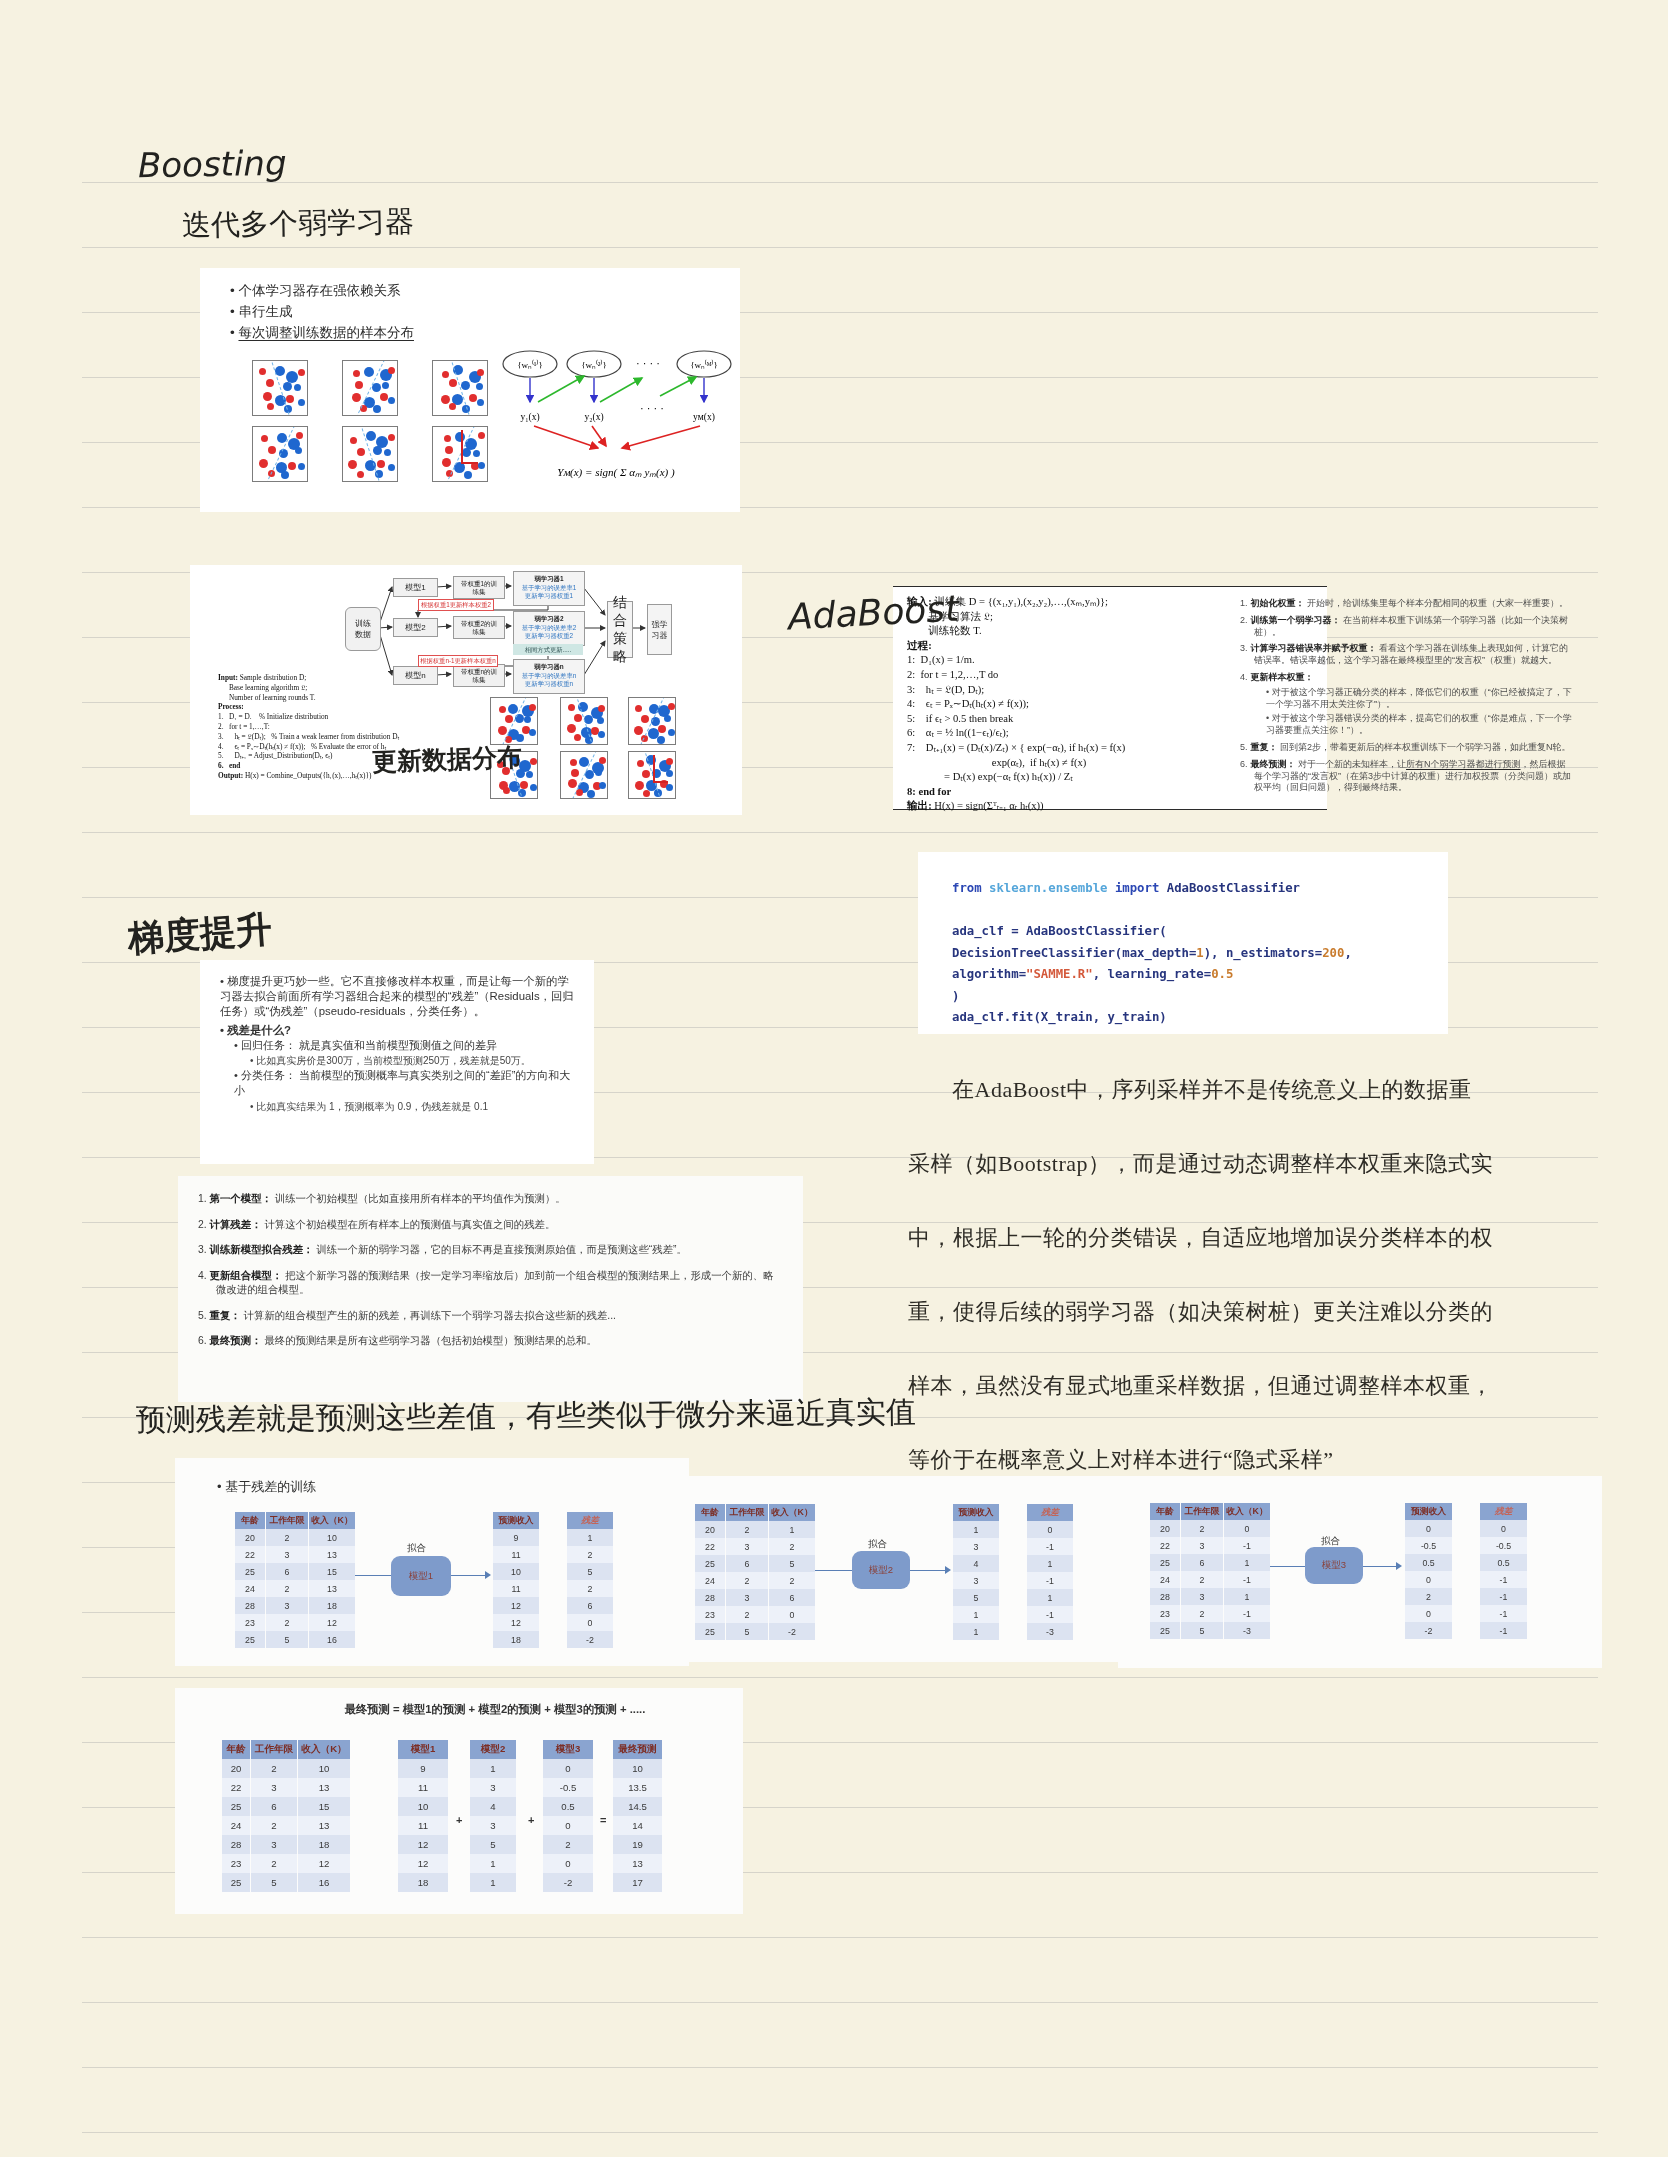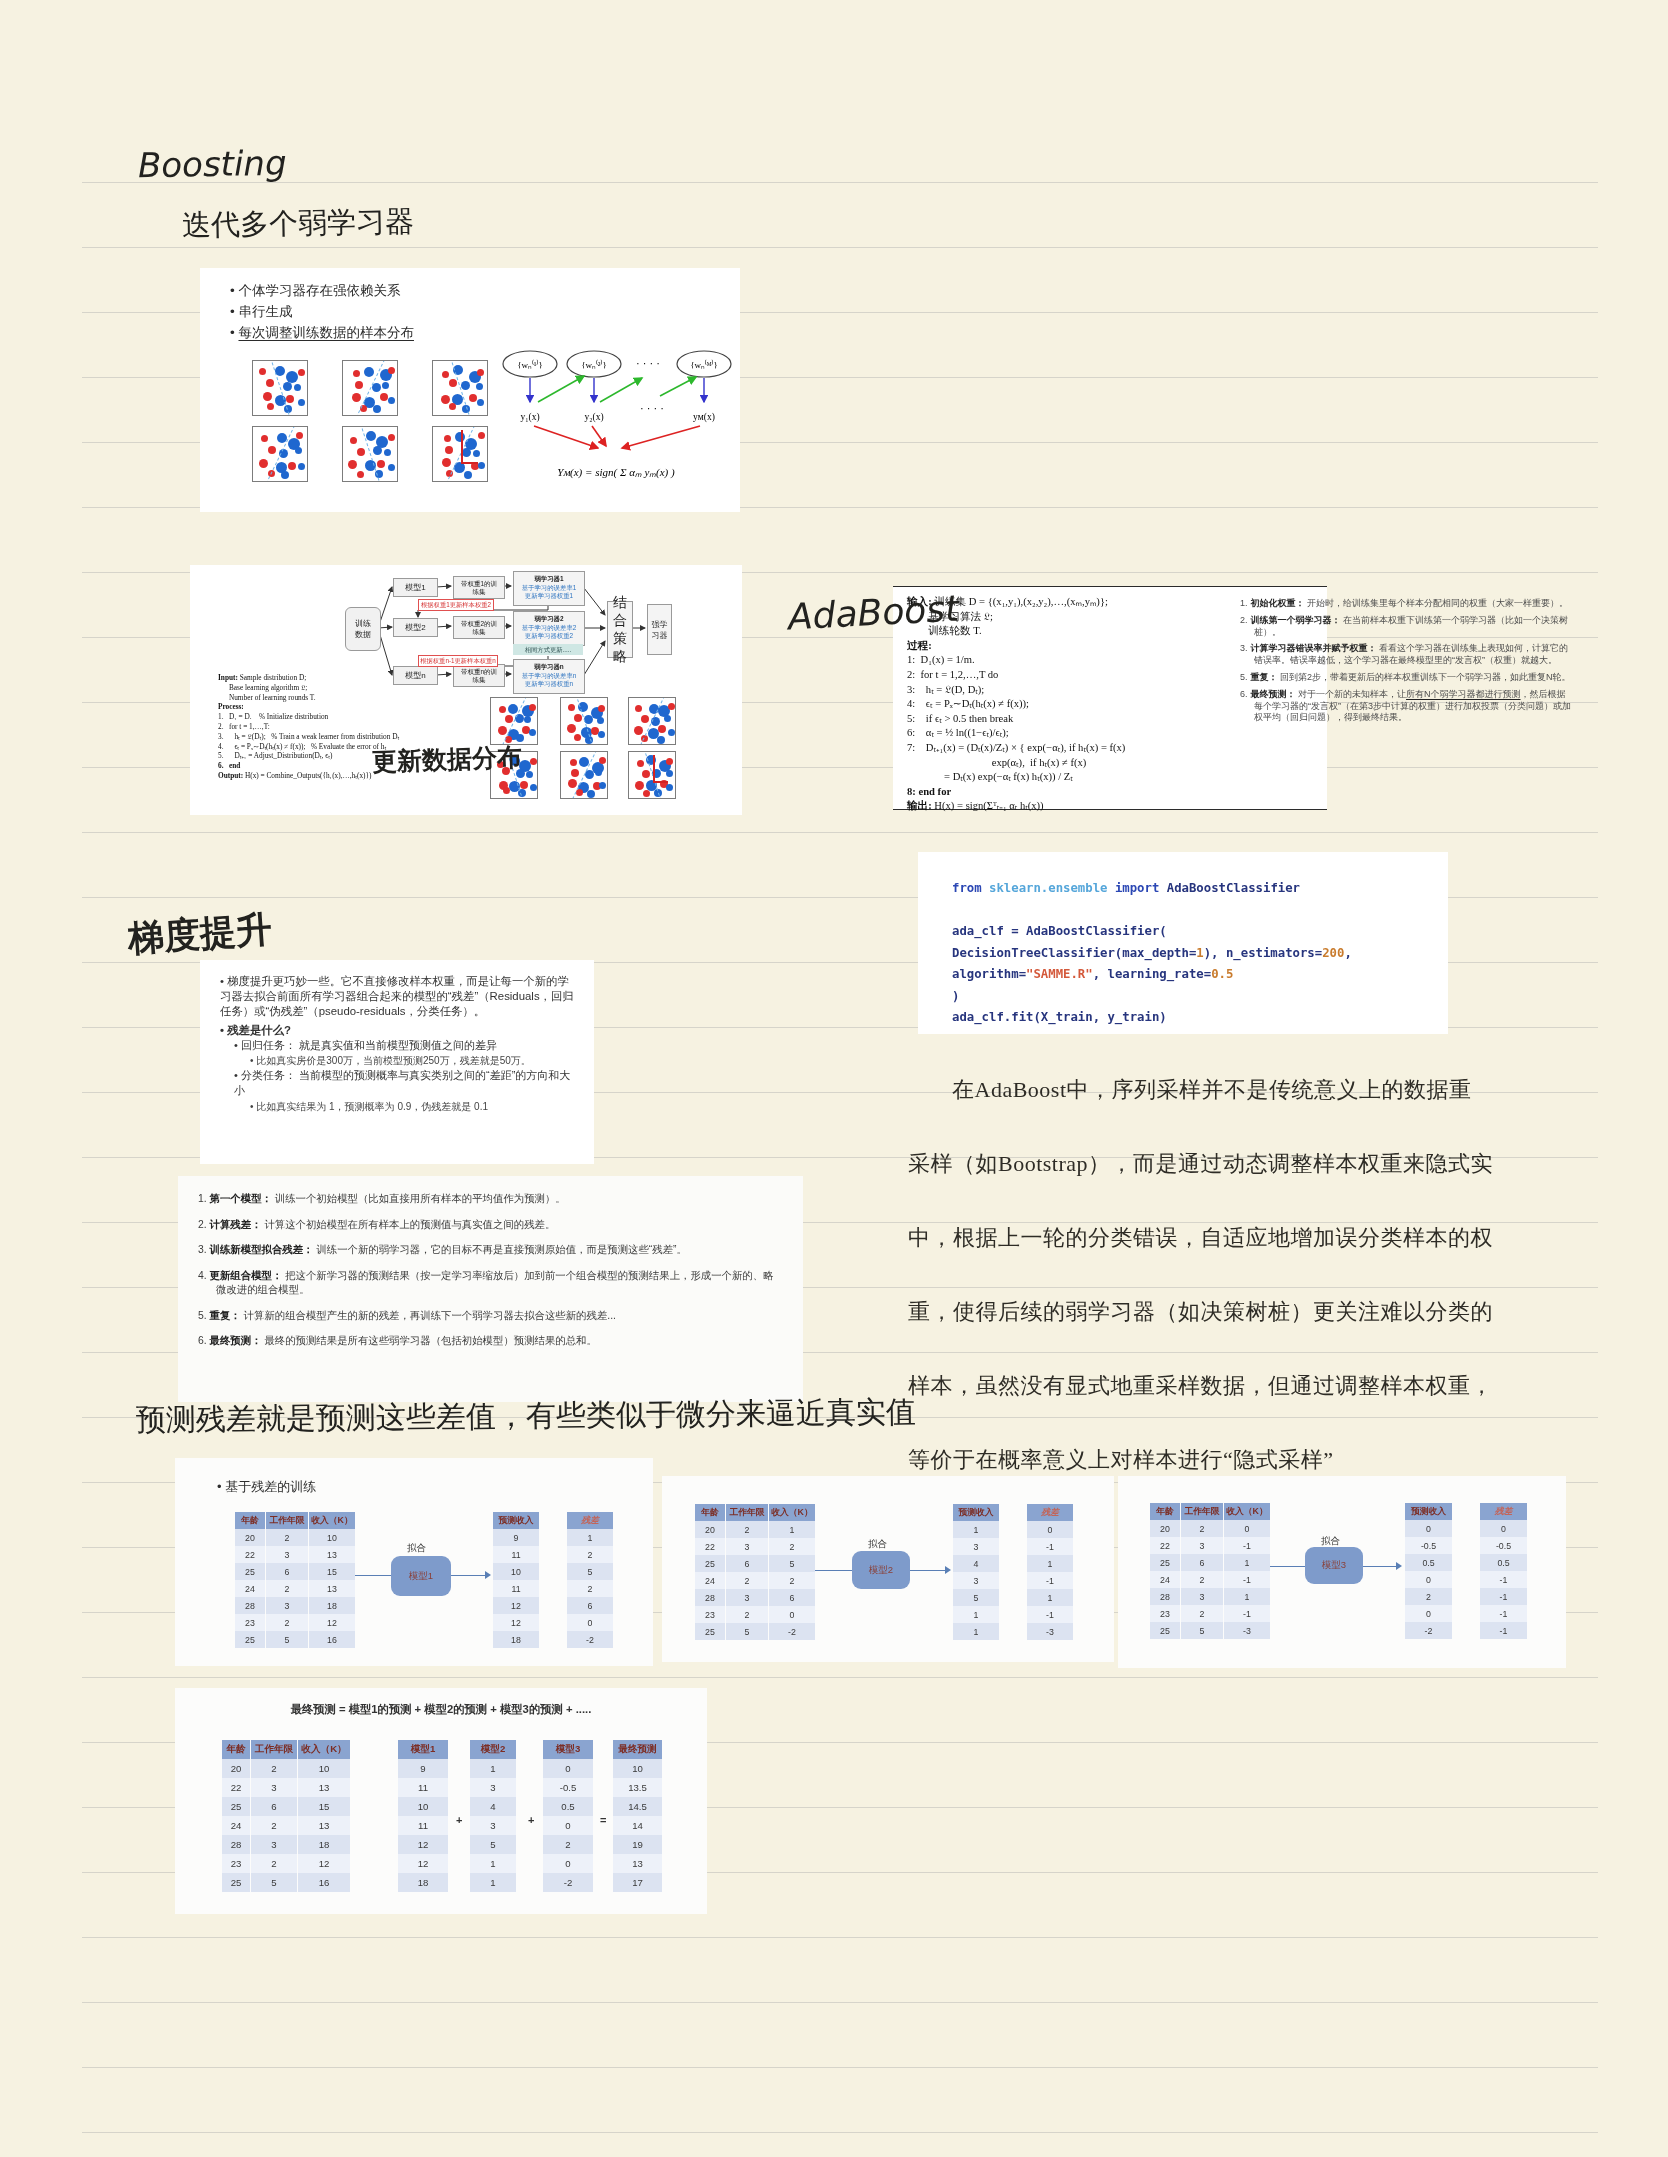--- a/index.html
+++ b/index.html
@@ -59,21 +59,21 @@
   .g3::before{content:"• ";}
   
   .stepscard{background:#fbfbf9;padding:16px 20px;font-size:10.4px;line-height:14.5px;color:#3a3a3a;}
   .step{margin-bottom:11px;padding-left:18px;text-indent:-18px;}
   .step b{color:#222;}
   
   .para{position:absolute;z-index:1;font-family:"Liberation Serif",serif;font-size:22px;color:#2e2c26;letter-spacing:0.5px;}
   .parline{height:65px;display:flex;align-items:flex-end;padding-bottom:9px;}
   .parline.first{padding-left:44px;}
   
-  .tblcard{background:#fcfcfb;}
+  .tblcard{background:#fcfcfb;padding-left:36px;}
   .trow{display:flex;}
   .tcell{height:17px;display:flex;align-items:center;justify-content:center;
          font-size:8.8px;color:#3a3a3a;border-right:1px solid #fcfcfb;}
   .thead .tcell{background:#8aa4d0;color:#7c2d24;font-weight:bold;}
   .thead.red .tcell{color:#c2655a;font-style:italic;}
   .trow:not(.thead) .tcell{background:#dce3f1;}
   .trow.alt .tcell{background:#edf1f9;}
   .big .tcell{height:19px;font-size:9.6px;}
   .modelbox{position:absolute;background:#7e9bcb;border-radius:9px;color:#8a4038;
             display:flex;align-items:center;justify-content:center;font-size:9.5px;z-index:2;}
@@ -406,20 +406,21 @@
       <div class="pline"><span>                                exp(αₜ),  if hₜ(x) ≠ f(x)</span></div>
       <div class="pline"><span>              = Dₜ(x) exp(−αₜ f(x) hₜ(x)) / Zₜ</span></div>
       <div class="pline"><b>8: end for</b></div>
       <div class="pline"><b>输出:</b><span> H(x) = sign(Σᵀₜ₌₁ αₜ hₜ(x))</span></div>
     </div>
 
   <div class="notes" style="left:1240px;top:598px;width:332px;">
       <div class="note"><span class="nnum">1.</span><b>初始化权重：</b><span> 开始时，给训练集里每个样本分配相同的权重（大家一样重要）。</span></div>
       <div class="note"><span class="nnum">2.</span><b>训练第一个弱学习器：</b><span> 在当前样本权重下训练第一个弱学习器（比如一个决策树桩）。</span></div>
       <div class="note"><span class="nnum">3.</span><b>计算学习器错误率并赋予权重：</b><span> 看看这个学习器在训练集上表现如何，计算它的错误率。错误率越低，这个学习器在最终模型里的“发言权”（权重）就越大。</span></div>
+      <div class="note"><span class="nnum">4.</span><b>更新样本权重：</b><div class="nsub">•  对于被这个学习器正确分类的样本，降低它们的权重（“你已经被搞定了，下一个学习器不用太关注你了”）。</div><div class="nsub">•  对于被这个学习器错误分类的样本，提高它们的权重（“你是难点，下一个学习器要重点关注你！”）。</div></div>
       <div class="note"><span class="nnum">5.</span><b>重复：</b><span> 回到第2步，带着更新后的样本权重训练下一个弱学习器，如此重复N轮。</span></div>
       <div class="note"><span class="nnum">6.</span><b>最终预测：</b><span> 对于一个新的未知样本，让</span><span class="ul">所有N个弱学习器都进行预测</span><span>，然后根据每个学习器的“发言权”（在第3步中计算的权重）进行加权投票（分类问题）或加权平均（回归问题），得到最终结果。</span></div>
     </div>
 
   <div class="card codecard" style="left:918px;top:852px;width:530px;height:182px;box-sizing:border-box;">
       <div class="code-line"><span class="c-kw">from</span><span class="c-pl"> </span><span class="c-mod">sklearn.ensemble</span><span class="c-pl"> </span><span class="c-kw">import</span><span class="c-pl"> AdaBoostClassifier</span></div>
       <div class="code-line">&nbsp;</div>
       <div class="code-line"><span class="c-pl">ada_clf = AdaBoostClassifier(</span></div>
       <div class="code-line"><span class="c-pl">        DecisionTreeClassifier(max_depth=</span><span class="c-num">1</span><span class="c-pl">), n_estimators=</span><span class="c-num">200</span><span class="c-pl">,</span></div>
       <div class="code-line"><span class="c-pl">        algorithm=</span><span class="c-str">"SAMME.R"</span><span class="c-pl">, learning_rate=</span><span class="c-num">0.5</span></div>

